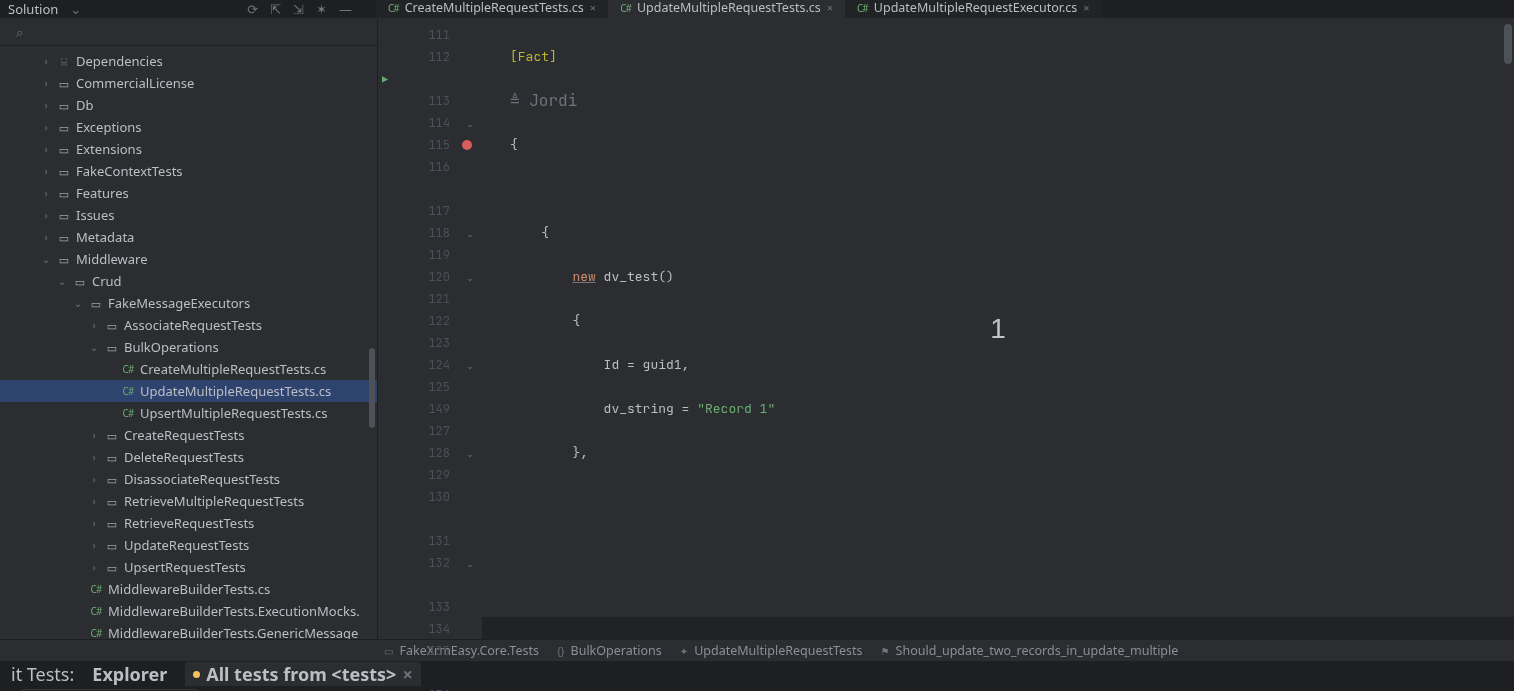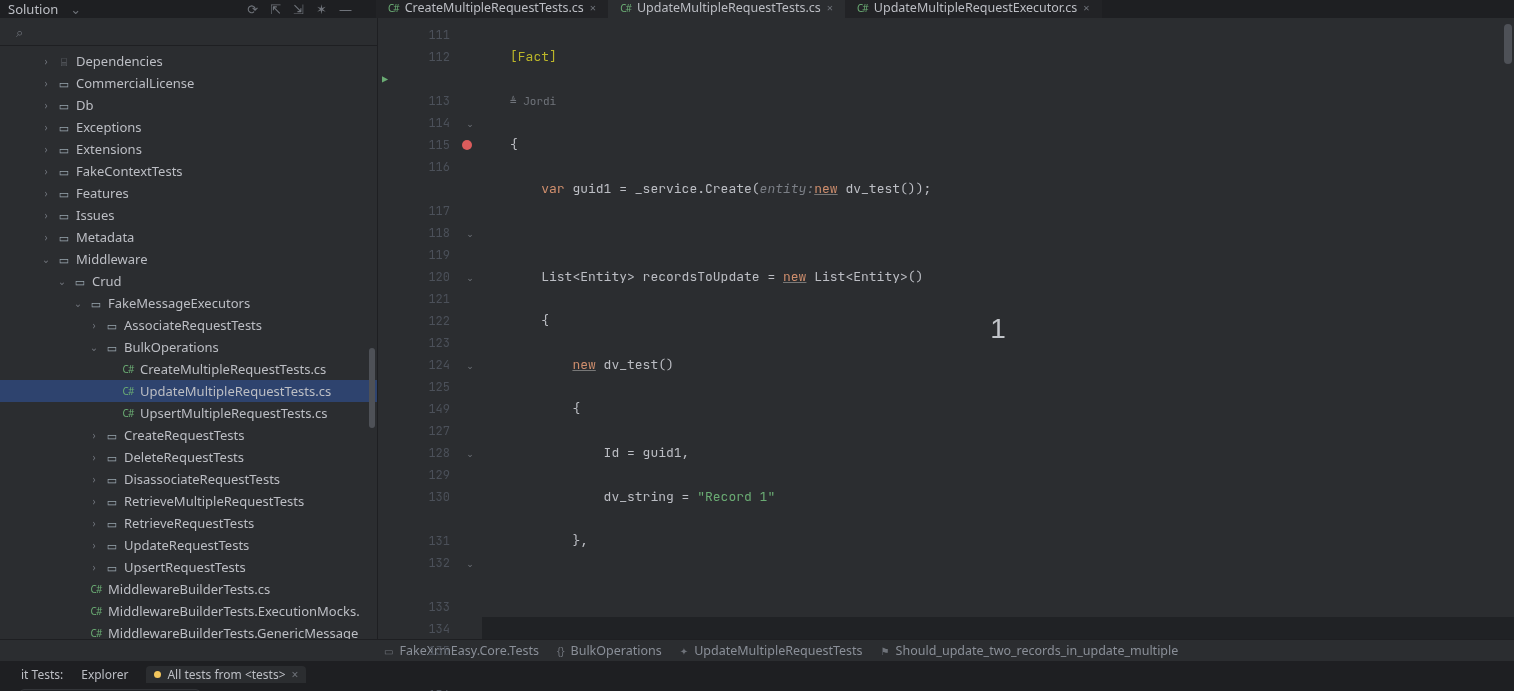--- a/index.html
+++ b/index.html
@@ -154,21 +154,21 @@
     padding-top:6px;
     padding-left:28px;
     font-family:"JetBrains Mono",Consolas,monospace;
     font-size:13px;
     line-height:22px;
     white-space:pre;
     position:relative;
     overflow:hidden;
   }
   .editor .annotation-author {
-    font-size:11px;
+    font-size:16px;
     color: var(--fg-dim);
   }
   .kw { color: var(--keyword);}
   .str { color: var(--string);}
   .fn { color: var(--fg);}
   .param { color: #7a7e85; font-style:italic;}
   .attr { color:#bbb529;}
   .new-u { text-decoration: underline; text-decoration-color: #777; }
   .editor-center-num {
     position:absolute;
@@ -206,33 +206,34 @@
     font-size:12.5px;
   }
   .breadcrumb .crumb { display:flex; align-items:center; gap:6px;}
   .breadcrumb .crumb .ic { font-size:10px; color:var(--fg-dim);}
 
   
   .testbar {
     height:22px;
     background: var(--bg-darker);
     display:flex;
-    align-items:flex-end;
-    padding-left:21px;
+    align-items:flex-start;
+    padding-left:11px;
     gap:10px;
     color: var(--fg);
     border-top:1px solid var(--border);
-    font-size:12px;
+    font-size:18px;
   }
   .testbar .tab-like {
     display:flex;
     align-items:center;
     gap:6px;
     padding:0 8px;
     color: var(--fg);
+    font-weight: bold;
   }
   .testbar .tab-like .dot { width:7px;height:7px;border-radius:50%;background:#f2c55c;}
   .testbar .tab-like .close { color:var(--fg-dim);}
   
   .statusbar {
     height:30px;
     background: var(--bg-darker);
     display:flex;
     align-items:center;
     padding-left:4px;
@@ -512,23 +513,21 @@
       <div class="m-row"></div>
       <div class="m-row"></div>
       <div class="m-row"></div>
       <div class="m-row"></div>
     </div>
 
   <div class="editor">
 <div><span class="attr">[Fact]</span></div>
 <div class="annotation-author">≜ Jordi</div>
 <div><span>{</span></div>
-<div><span class="kw">    var </span><span>guid1 = _service.Create(</span><span class="param">entity:</span><span class="kw new-u">new</span><span> dv_test());</span></div>
 <div> </div>
-<div><span>    List&lt;Entity&gt; recordsToUpdate = </span><span class="kw new-u">new</span><span> List&lt;Entity&gt;()</span></div>
 <div><span>    {</span></div>
 <div><span>        </span><span class="kw new-u">new</span><span> dv_test()</span></div>
 <div><span>        {</span></div>
 <div><span>            Id = guid1,</span></div>
 <div><span>            dv_string = </span><span class="str">"Record 1"</span></div>
 <div><span>        },</span></div>
 
 
 
 

